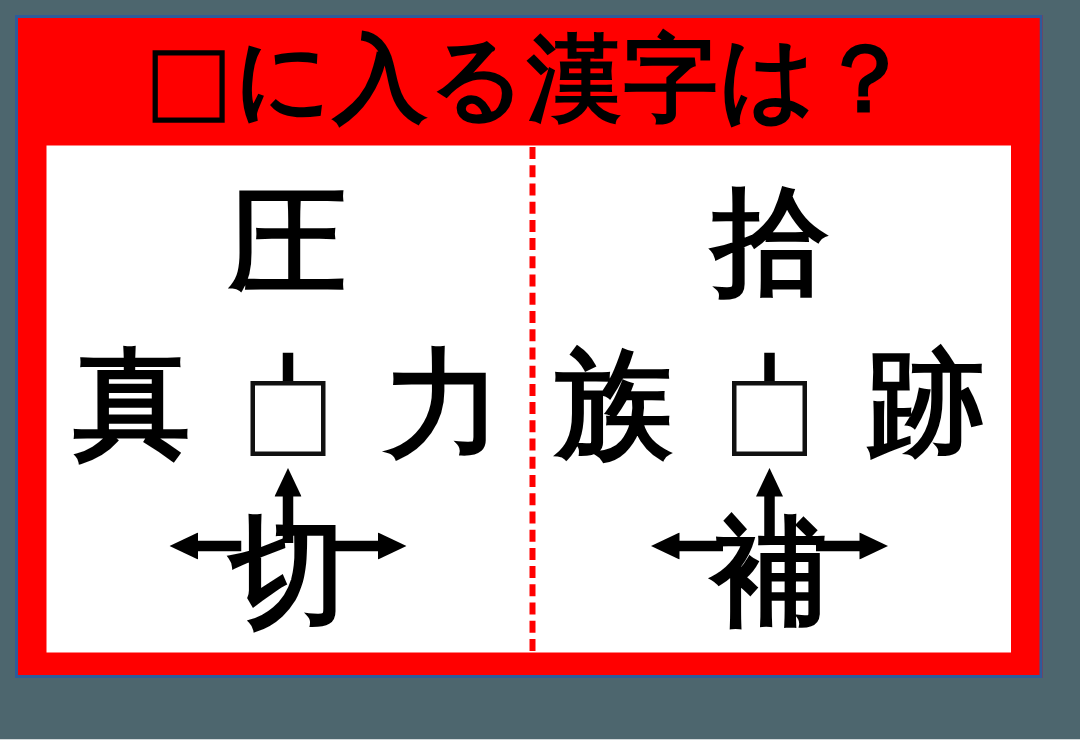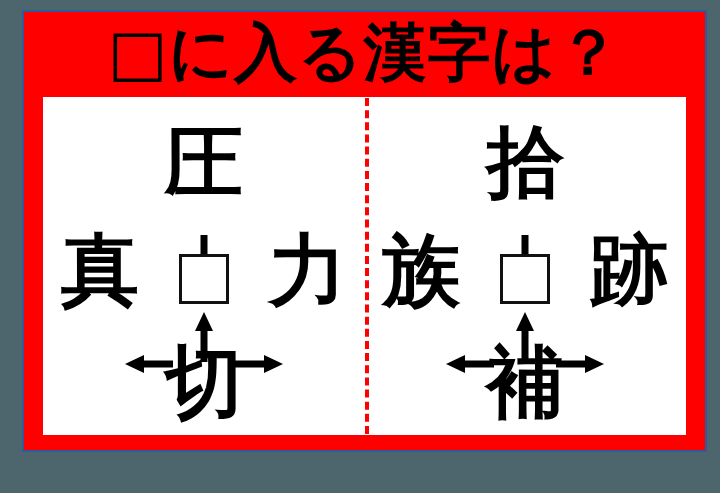--- a/index.html
+++ b/index.html
@@ -12,21 +12,21 @@
     position: relative;
     width: 720px;
     height: 493px;
     background: #4d666e;
     overflow: hidden;
     font-family: "DejaVu Sans", "Liberation Sans", sans-serif;
   }
   
   #card {
     position: absolute;
-    left: 22px;
+    left: 10px;
     top: 10px;
     width: 685px;
     height: 442px;
     box-sizing: border-box;
     border: 2px solid #2e5b9a;
     background: #ff0000;
   }
   
   #banner {
     position: absolute;

